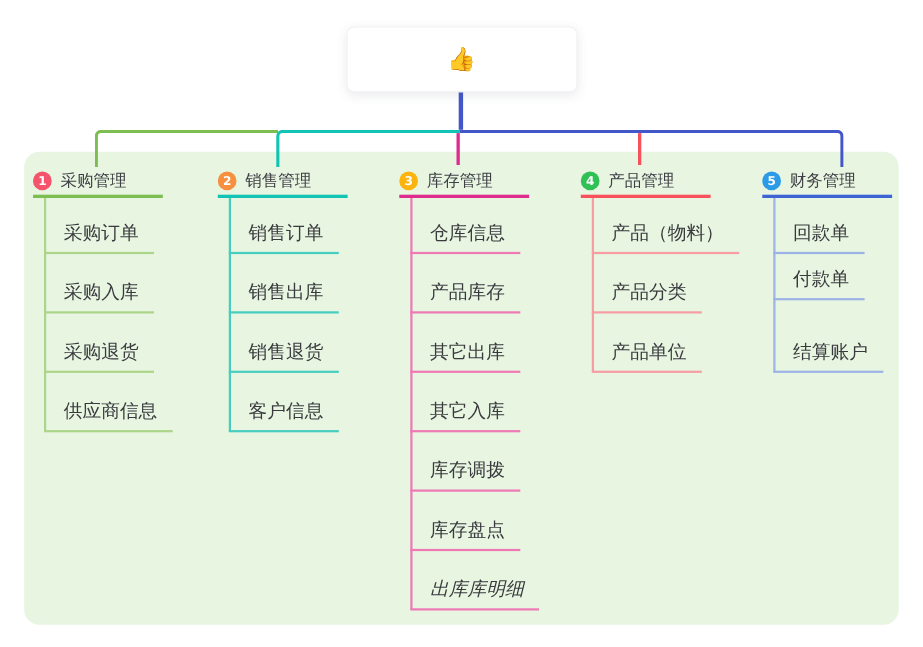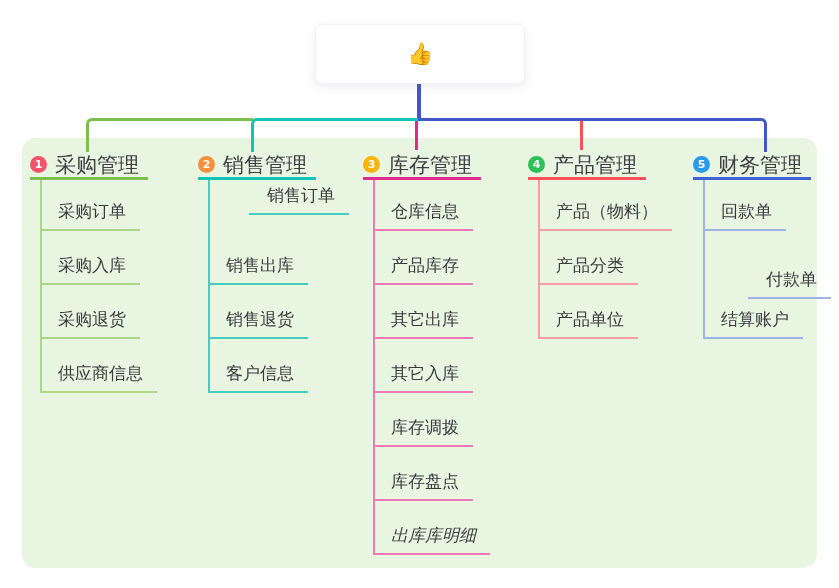--- a/index.html
+++ b/index.html
@@ -29,21 +29,21 @@
   
   .branch{position:absolute;top:152px;width:150px;}
   .topic{
     position:relative;width:118px;height:25px;border-bottom:3px solid;
     display:flex;align-items:center;gap:8px;cursor:pointer;
   }
   .badge{
     width:17px;height:17px;border-radius:50%;flex:0 0 17px;
     color:#fff;font-size:11px;font-weight:700;line-height:17px;text-align:center;
   }
-  .topic-label{font-size:21px;font-weight:500;color:#3e3e44;white-space:nowrap;}
+  .topic-label{font-size:15px;font-weight:500;color:#3e3e44;white-space:nowrap;}
   .trunk{position:absolute;left:10px;top:28px;width:2px;}
   .child{
     position:absolute;left:10px;display:inline-block;white-space:nowrap;
     padding:4px 14px 8px 18px;border-bottom:2px solid;cursor:pointer;
   }
   .child-label{font-size:17px;color:#3a3a3e;line-height:17px;}
 </style>
 </head>
 <body>
 
@@ -88,21 +88,21 @@
 </div>
   </section>
 
   <section class="branch" style="left: 198px;">
     <div class="topic" style="border-bottom-color: rgb(19, 195, 180);">
       <span class="badge" style="background: rgb(247, 144, 62);">2</span>
       <span class="topic-label">销售管理</span>
     </div>
     <div class="trunk" style="background: rgb(69, 205, 192); height: 212px;"></div>
     <div class="children">
-  <div class="child" style="top: 30px; border-bottom-color: rgb(69, 205, 192); margin-left: 41px;">
+  <div class="child" style="top: 46px; border-bottom-color: rgb(69, 205, 192);">
     <span class="child-label">销售订单</span>
   </div>
 
   <div class="child" style="top: 100px; border-bottom-color: rgb(69, 205, 192);">
     <span class="child-label">销售出库</span>
   </div>
 
   <div class="child" style="top: 154px; border-bottom-color: rgb(69, 205, 192);">
     <span class="child-label">销售退货</span>
   </div>
@@ -175,21 +175,21 @@
     <div class="topic" style="border-bottom-color: rgb(62, 99, 212);">
       <span class="badge" style="background: rgb(43, 155, 232);">5</span>
       <span class="topic-label">财务管理</span>
     </div>
     <div class="trunk" style="background: rgb(157, 179, 230); height: 158px;"></div>
     <div class="children">
   <div class="child" style="top: 46px; border-bottom-color: rgb(157, 179, 230);">
     <span class="child-label">回款单</span>
   </div>
 
-  <div class="child" style="top: 114px; border-bottom-color: rgb(157, 179, 230); margin-left: 45px;">
+  <div class="child" style="top: 88px; border-bottom-color: rgb(157, 179, 230);">
     <span class="child-label">付款单</span>
   </div>
 
   <div class="child" style="top: 154px; border-bottom-color: rgb(157, 179, 230);">
     <span class="child-label">结算账户</span>
   </div>
 </div>
   </section>
 </div>
 </div>

